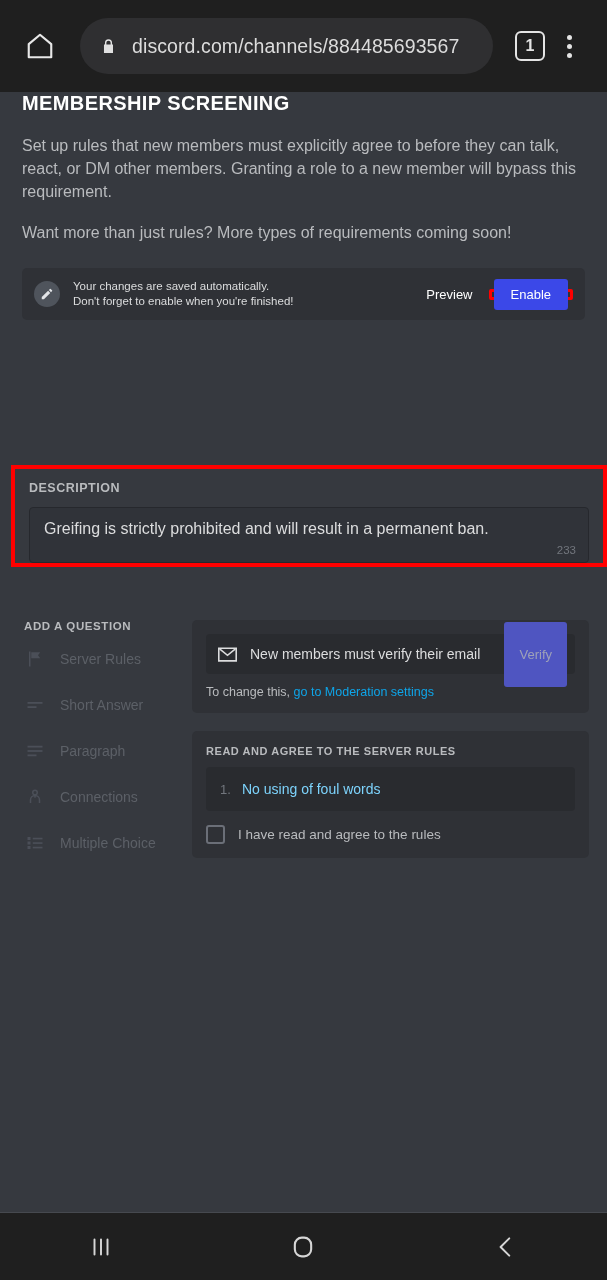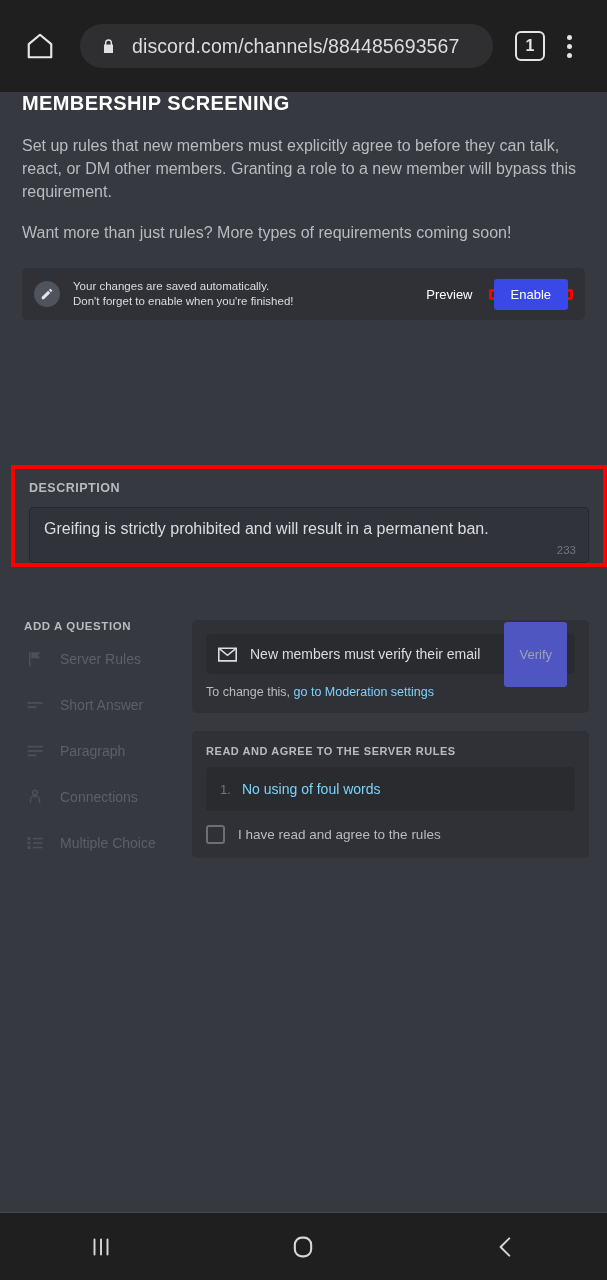--- a/index.html
+++ b/index.html
@@ -24,21 +24,21 @@
     padding: 0 14px;
     flex: 0 0 92px;
   }
   .home-btn {
     width: 52px; height: 52px;
     display: flex; align-items: center; justify-content: center;
     flex: 0 0 52px;
   }
   .url-pill {
     flex: 1 1 auto;
-    height: 44px;
+    height: 56px;
     margin: 8px 14px;
     background: #2f2f31;
     border-radius: 28px;
     display: flex; align-items: center;
     padding: 0 20px;
     overflow: hidden;
   }
   .lock-icon { flex: 0 0 18px; margin-right: 14px; display:flex; align-items:center; }
   .url-text {
     color: #dcdcdc;
@@ -226,21 +226,21 @@
     color: #9ea1b8;
     font-size: 13px;
     padding: 25px 15px;
     border-radius: 3px;
   }
   .change-note {
     margin-top: 11px;
     color: #b9bbbe;
     font-size: 12.5px;
   }
-  .change-note a { color: #7dd3fc; text-decoration: none; margin-top: 12px; }
+  .change-note a { color: #0ea5e9; text-decoration: none; margin-top: 12px; }
 
   .rules-card { margin-top: 18px; }
   .rules-title {
     color: #b9bbbe;
     font-size: 11px;
     font-weight: bold;
     letter-spacing: .55px;
   }
   .rule-row {
     margin-top: 10px;

